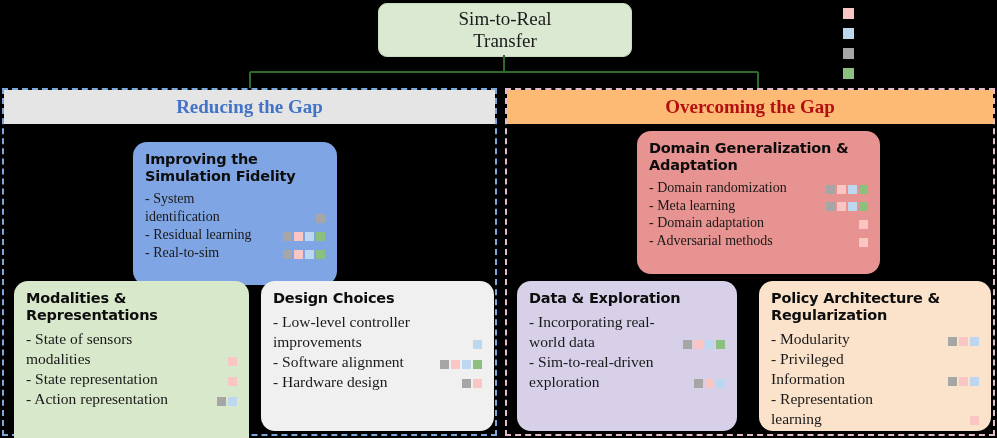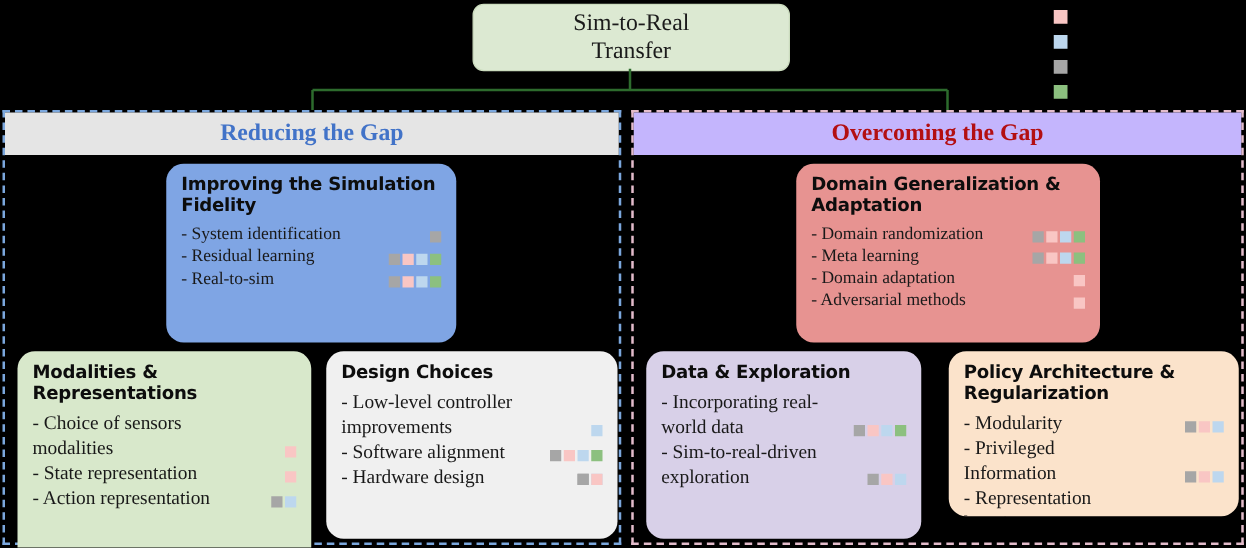--- a/index.html
+++ b/index.html
@@ -15,46 +15,46 @@
     pointer-events:none;}
 
   .panel{position:absolute;top:88px;height:348px;box-sizing:border-box;}
   .panel.left{left:2px;width:495px;border:2px dashed #7ba7dd;}
   .panel.right{left:505px;width:490px;border:2px dashed #e3bccb;}
 
   .band{position:absolute;left:0;top:0;width:100%;height:34px;
     display:flex;align-items:center;justify-content:center;
     font-weight:bold;font-size:19px;}
   .band.blue{background:#e5e5e5;color:#4273c8;}
-  .band.pink{background:#c4b5fd;color:#b30f12;align-items:center;}
+  .band.pink{background:#fdba74;color:#b30f12;align-items:center;}
 
   .card{position:absolute;box-sizing:border-box;border-radius:14px;
     padding:9px 12px 6px 12px;overflow:hidden;}
   .card h3{margin:0 0 5px 0;font-family:"DejaVu Sans", sans-serif;
     font-size:14.5px;font-weight:bold;color:#0d0d0d;line-height:1.18;
     letter-spacing:-0.2px;}
   .card ul{margin:0;padding:0;list-style:none;}
   .card li{position:relative;font-size:15.5px;line-height:1.28;
     color:#191919;padding-right:66px;}
   .marks{position:absolute;right:0;bottom:3px;display:flex;gap:2px;}
   .mk{width:9px;height:9px;display:inline-block;}
 
   .c-blue{background:#7fa5e4;}
   .c-red{background:#e79391;}
   .c-green{background:#d8e8cb;}
   .c-grey{background:#f0f0f0;}
   .c-lav{background:#d8d0e8;}
   .c-peach{background:#fbe3cb;}
 
-  #sim-fid{left:133px;top:131px;width:232px;height:143px;}
+  #sim-fid{left:133px;top:142px;width:204px;height:143px;}
   #dom-gen{left:637px;top:131px;width:243px;height:143px;}
   #mod-rep{left:14px;top:281px;width:235px;height:170px;}
   #des-cho{left:261px;top:281px;width:233px;height:150px;}
   #data-exp{left:517px;top:281px;width:220px;height:150px;}
-  #pol-arch{left:759px;top:281px;width:232px;height:132px;}
+  #pol-arch{left:759px;top:281px;width:232px;height:150px;}
 
   #mod-rep li, #des-cho li, #data-exp li{padding-right:60px;}
   #sim-fid li, #dom-gen li{font-size:14px;}
   #dom-gen li{line-height:1.26;}
   #pol-arch li{padding-right:58px;}
 
   .legend{position:absolute;left:843px;top:8px;display:flex;
     flex-direction:column;gap:9px;}
   .legend .mk{width:11px;height:11px;}
 </style>
@@ -127,21 +127,21 @@
           <span class="mk" style="background: rgb(249, 198, 196);"></span>
         </span></li>
       <li><span>- Adversarial methods</span><span class="marks">
           <span class="mk" style="background: rgb(249, 198, 196);"></span>
         </span></li>
     </ul>
   </div>
 <div class="card c-green" id="mod-rep" style="background: rgb(216, 232, 203);">
     <h3>Modalities &amp; Representations</h3>
     <ul>
-      <li><span>- Choice of sensors modalities</span><span class="marks">
+      <li><span>- State of sensors modalities</span><span class="marks">
           <span class="mk" style="background: rgb(249, 198, 196);"></span>
         </span></li>
       <li><span>- State representation</span><span class="marks">
           <span class="mk" style="background: rgb(249, 198, 196);"></span>
         </span></li>
       <li><span>- Action representation</span><span class="marks">
           <span class="mk" style="background: rgb(166, 166, 166);"></span>
           <span class="mk" style="background: rgb(189, 215, 238);"></span>
         </span></li>
     </ul>

